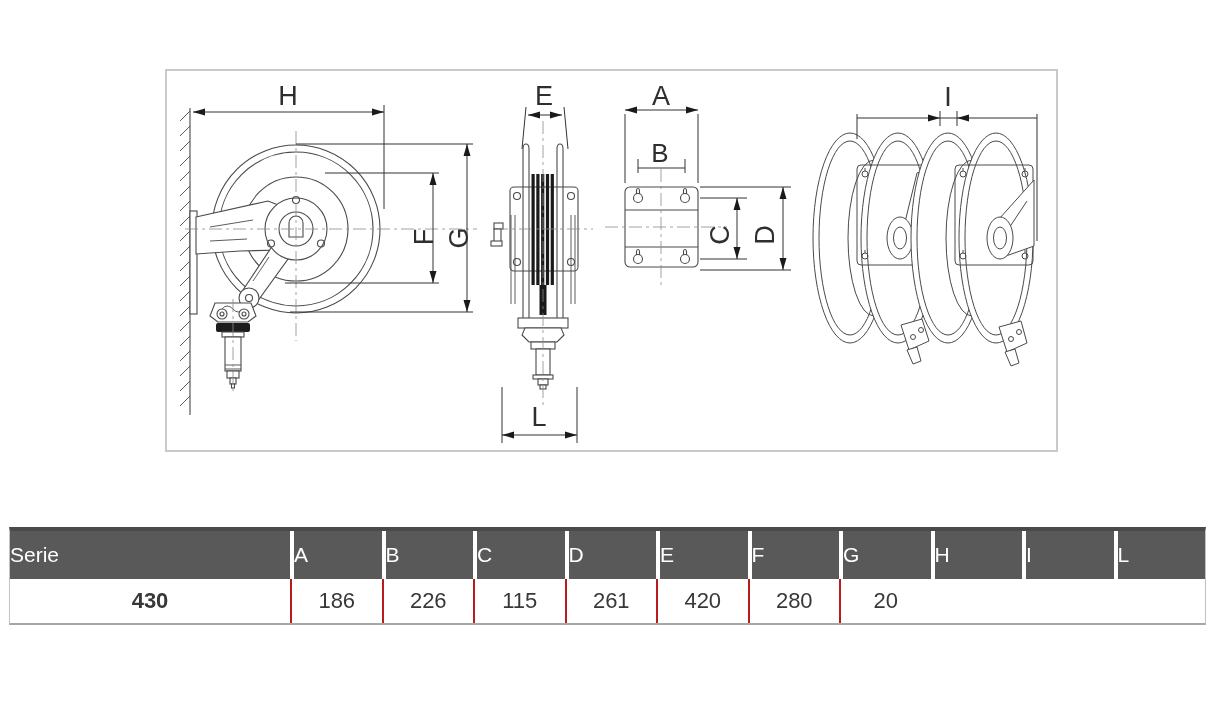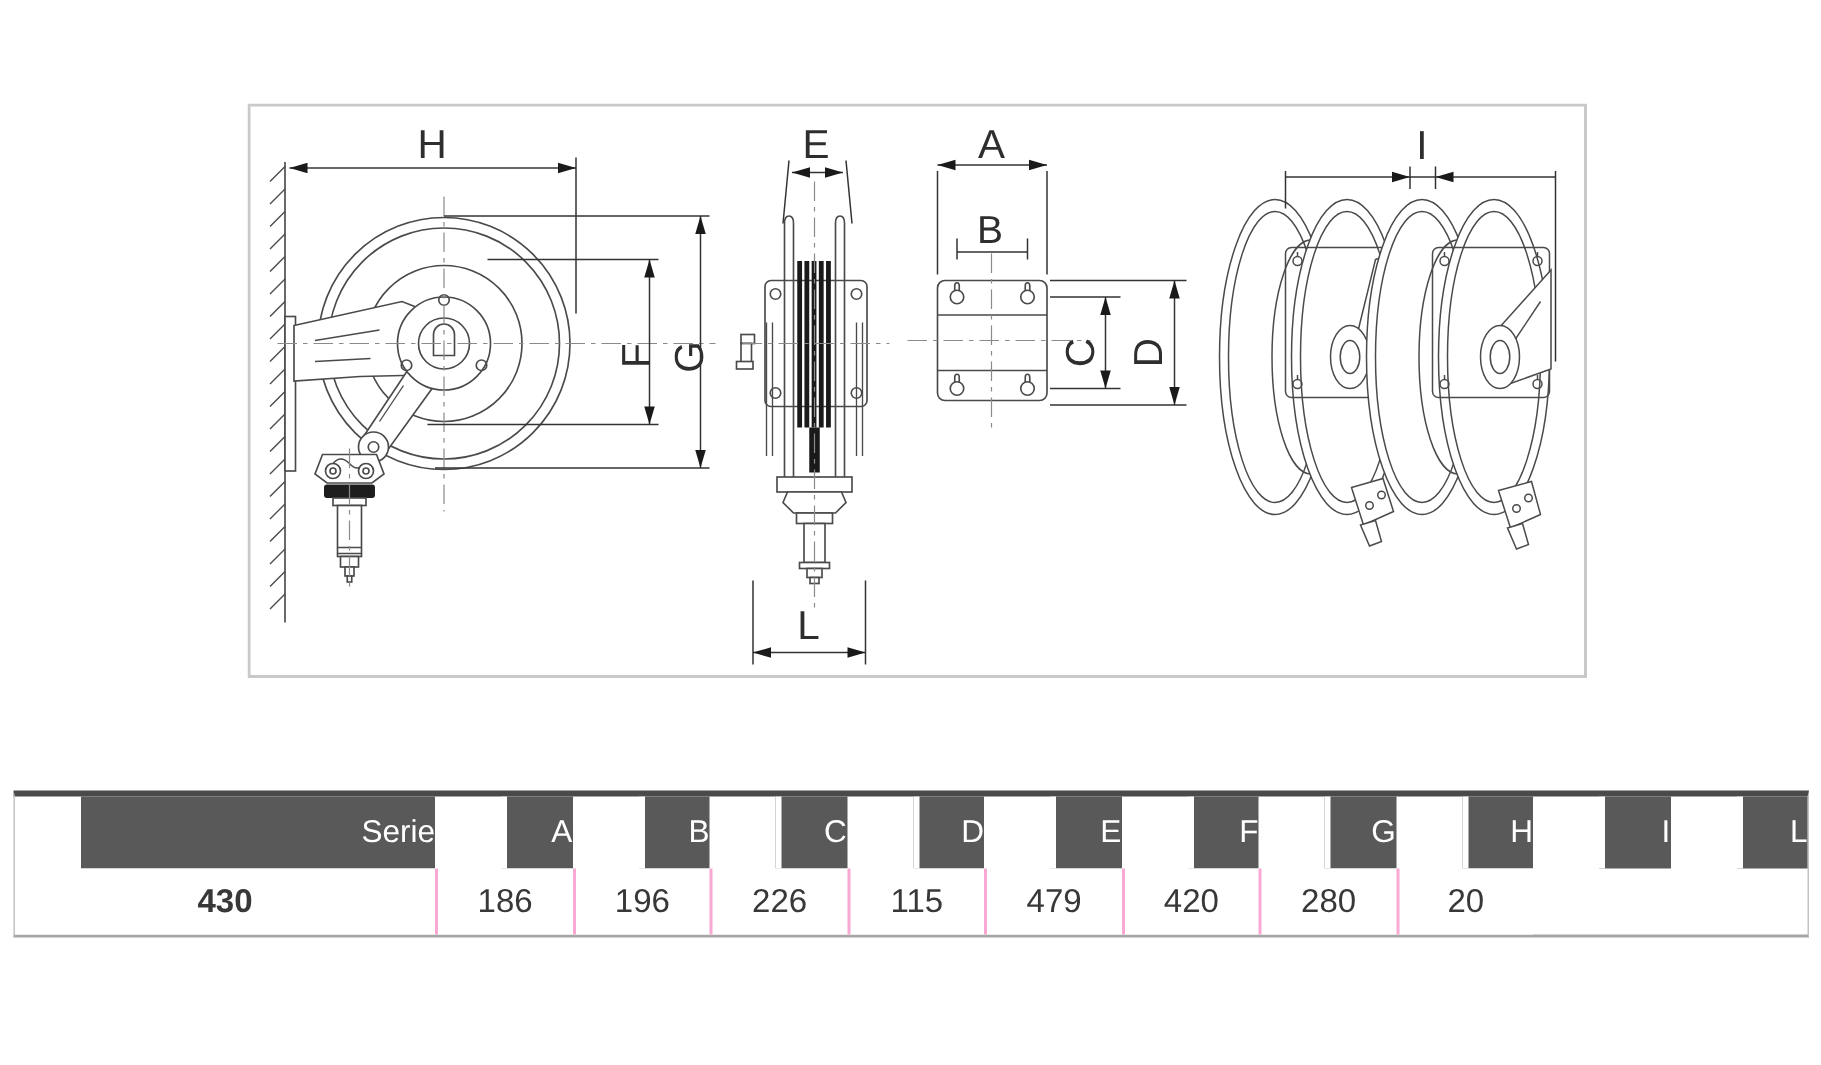--- a/index.html
+++ b/index.html
@@ -7,24 +7,24 @@
   body { position:relative; overflow:hidden; }
 
   .drawing-frame { position:absolute; left:165px; top:69px; width:893px; height:383px; }
   svg text { font-family:"Liberation Sans", sans-serif; fill:#2e2e2e; }
 
   .dims-table { position:absolute; left:9px; top:527px; width:1197px;
                 border-top:4px solid #4a4a4a; border-left:1px solid #c2c2c2;
                 border-right:1px solid #c2c2c2; border-bottom:2px solid #a6a6a6; }
   .thead, .trow { display:grid; grid-template-columns: 280px repeat(10, 1fr); }
   .th { background:#595959; color:#ffffff; height:48px; line-height:48px;
-        text-align:right; font-size:21px; border-left:4px solid #ffffff;margin-left:44px; }
+        text-align:left; font-size:21px; border-left:4px solid #ffffff; }
   .th:first-child { border-left:none; }
   .td { background:#ffffff; color:#383838; height:44px; line-height:44px;
-        text-align:center; font-size:22px; border-left:2px solid #f9a8d4; }
+        text-align:center; font-size:22px; border-left:2px solid #b91c1c; }
   .td:first-child { border-left:none; }
   .td.bold { font-weight:bold;text-align:center; }
 </style>
 </head>
 <body>
 
 <div class="drawing-frame">
 <svg width="893" height="383" viewBox="0 0 893 383">
   <rect x="1" y="1" width="891" height="381" fill="#ffffff" stroke="#c9c9c9" stroke-width="2"></rect>
 
@@ -276,21 +276,20 @@
     <div class="th">E</div>
     <div class="th">F</div>
     <div class="th">G</div>
     <div class="th">H</div>
     <div class="th">I</div>
     <div class="th">L</div>
   </div>
   <div class="trow">
     <div class="td bold">430</div>
     <div class="td">186</div>
-    <div class="td">196</div>
     <div class="td">226</div>
     <div class="td">115</div>
-    <div class="td">479</div>
+    <div class="td">261</div>
     <div class="td">420</div>
     <div class="td">280</div>
     <div class="td">20</div>
   </div>
 </div>
 
 </body></html>

